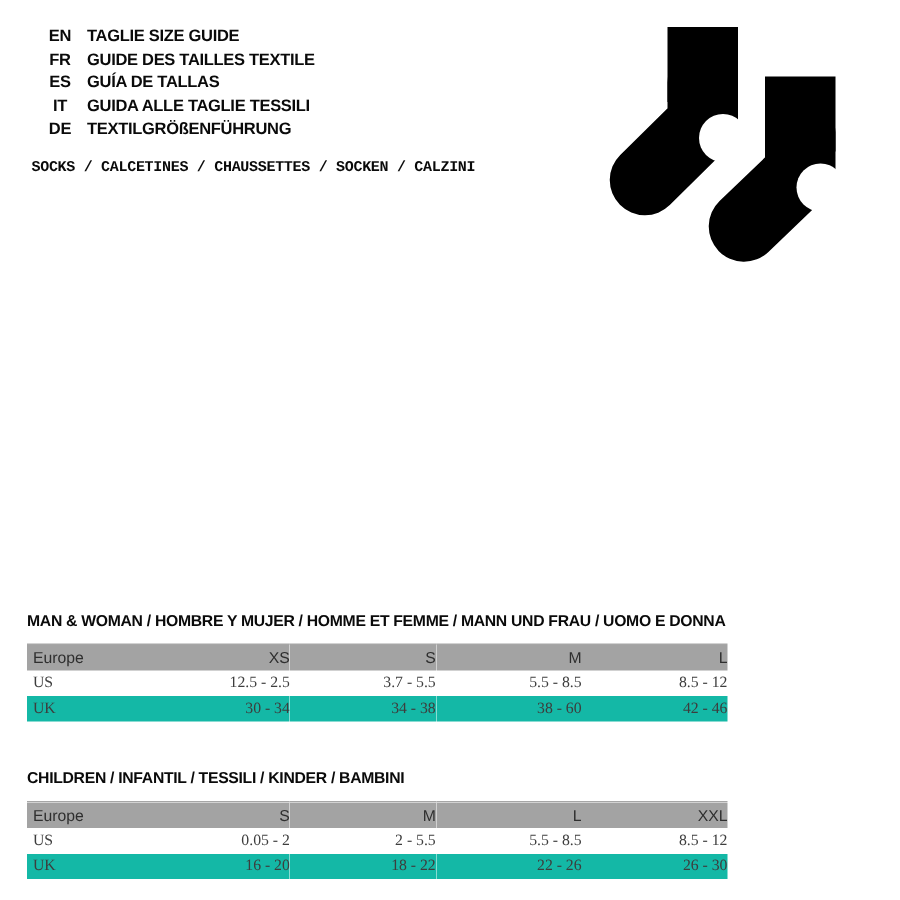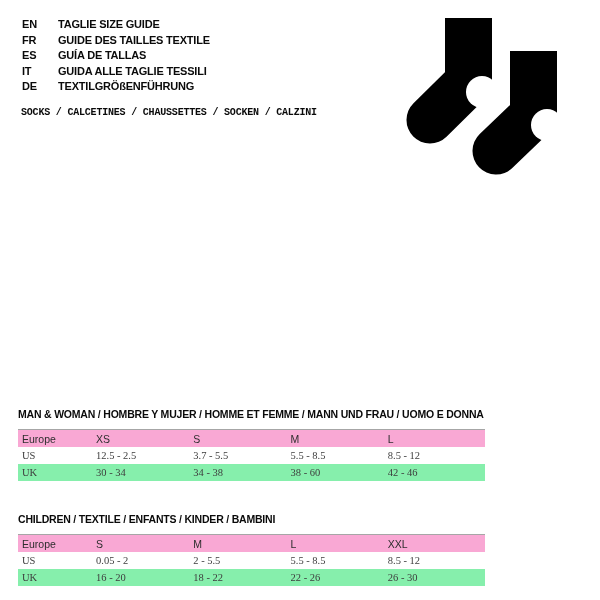--- a/index.html
+++ b/index.html
@@ -21,21 +21,21 @@
   }
   .lang-row {
     display: flex;
     height: 15.5px;
     line-height: 15.5px;
     font-size: 11px;
     font-weight: bold;
     letter-spacing: -0.2px;
     color: #0a0a0a;
   }
-  .lang-code { width: 36px; flex: 0 0 36px; }
+  .lang-code { width: 36px; flex: 0 0 36px; text-align: center; }
 
   
   #category-line {
     position: absolute;
     left: 21px;
     top: 107px;
     font-size: 10px;
     font-weight: bold;
     letter-spacing: -0.2px;
     color: #0a0a0a;
@@ -69,38 +69,38 @@
   table.size-table {
     margin-top: 8px;
     width: 467px;
     border-collapse: collapse;
     table-layout: fixed;
     font-size: 10.5px;
   }
   table.size-table col.c0 { width: 78px; }
   table.size-table th, table.size-table td {
     font-weight: normal;
-    text-align: left;
+    text-align: right;
     padding: 0;
     height: 17px;
     white-space: nowrap;
     overflow: hidden;
   }
   table.size-table th:first-child,
   table.size-table td:first-child {
     text-align: left;
     padding-left: 4px;
   }
   table.size-table thead tr {
-    background: #f9a8d4;
+    background: #a3a3a3;
     border-top: 1px solid #a6a6a6;
   }
   table.size-table thead th { color: #2e2e2e; }
   table.size-table tbody td { color: #3d3d3d; font-family: Liberation Serif, serif; }
-  table.size-table tbody tr.alt { background: #86efac; }
+  table.size-table tbody tr.alt { background: #14b8a6; }
 </style>
 </head>
 <body>
 
 <div id="page">
 
   <div id="lang-list">
     <div class="lang-row">
       <span class="lang-code">EN</span>
       <span class="lang-label">TAGLIE SIZE GUIDE</span>
@@ -177,21 +177,21 @@
           <td>30 - 34</td>
           <td>34 - 38</td>
           <td>38 - 60</td>
           <td>42 - 46</td>
         </tr>
       </tbody>
     </table>
   </div>
 
   <div class="table-block" id="table-block-children">
-    <div class="table-title">CHILDREN / TEXTILE / ENFANTS / KINDER / BAMBINI</div>
+    <div class="table-title">CHILDREN / INFANTIL / TESSILI / KINDER / BAMBINI</div>
     <table class="size-table">
       <colgroup>
           <col class="c0">
           <col>
           <col>
           <col>
           <col>
         </colgroup>
       <thead>
         <tr>

